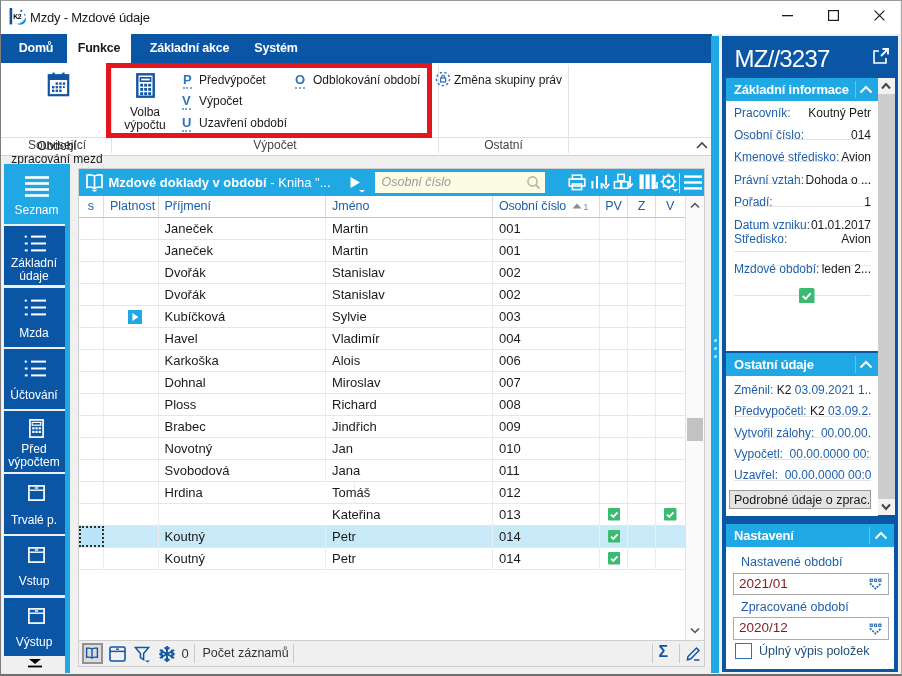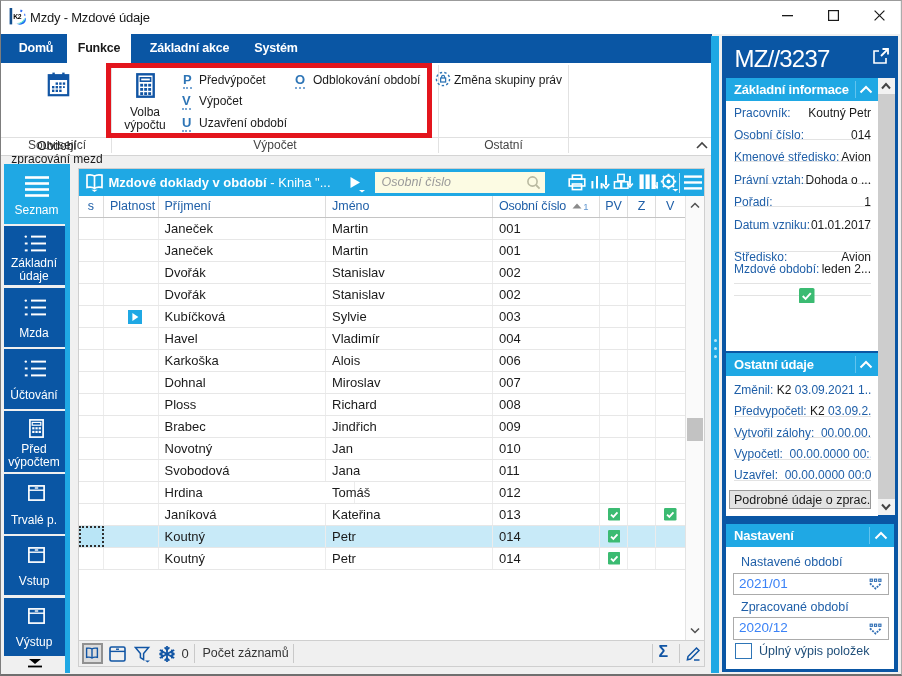--- a/index.html
+++ b/index.html
@@ -40,21 +40,21 @@
 #tscroll { position:absolute; left:606px; top:27px; width:19px; height:443.5px; background:#fafafa; border-left:1px solid #e3e3e3; }
 #tstatus { position:absolute; left:0; top:470.5px; width:625px; height:26px; background:#f0f0f0; border-top:1px solid #cfcfcf; }
 
 #rpanel { position:absolute; left:720.5px; top:34.5px; width:176.5px; height:636.5px; background:#0a56a4; }
 .sechead { position:absolute; left:4.5px; width:152px; height:23px; background:#1fa8e4; color:#fff; font-weight:bold; font-size:13px; letter-spacing:-0.2px; line-height:23px; }
 .secbody { position:absolute; left:4.5px; width:152px; background:#fff; }
 .prow { position:absolute; left:8px; right:7px; height:38px; font-size:12px; border-bottom:1px solid #e3e3e3; white-space:nowrap; overflow:hidden; }
 .plabel { position:absolute; left:0; top:4px; color:#1f5fa8; }
 .pvalue { position:absolute; right:0; top:4px; color:#1a1a1a; }
 #rscroll { position:absolute; left:156px; top:42.5px; width:17px; height:437px; background:#cdcdcd; }
-.inputbox { position:absolute; left:7px; width:155.5px; height:22.5px; background:#fff; border:1px solid #ababab; font-size:13.5px; color:#3b82f6; line-height:20px; padding-left:5px; }
+.inputbox { position:absolute; left:7px; width:155.5px; height:22.5px; background:#fff; border:1px solid #ababab; font-size:13.5px; color:#7f1d1d; line-height:20px; padding-left:5px; }
 .chev-up { stroke:#fff; stroke-width:2; fill:none; }
 </style>
 </head>
 <body>
 <div id="win">
   <div id="titlebar">
     <svg class="abs" style="left:8px; top:6px;" width="19" height="19" viewBox="0 0 19 19">
       <rect x="0.6" y="1" width="2.6" height="16.4" fill="#134f8e"></rect>
       <path d="M5.5 16.2 C9.5 17.6 14.5 16.6 16.6 10.5 C17.8 14.6 15.2 17.6 10.8 17.7 Z" fill="#1e6ef2"></path>
       <path d="M6.5 15.8 C10 16.8 13.8 15.4 15.6 10.8 C15.8 13.8 13.4 16.2 10.4 16.4 Z" fill="#35e0c0"></path>
@@ -475,21 +475,20 @@
           <div class="tcell" style="left:80px; width:196px;">Hrdina</div>
           <div class="tcell" style="left:247.5px; width:167px;">Tomáš</div>
           <div class="tcell" style="left:414.5px; width:107px;">012</div>
           <div class="tcell" style="left:521.5px; width:28px; padding-left:0;"></div>
           <div class="tcell" style="left:549.5px; width:28px; padding-left:0;"></div>
           <div class="tcell" style="left:577.5px; width:28.5px; padding-left:0; border-right:none;"></div>
         </div>
       <div class="trow" style="top:334.5px;">
           <div class="tcell" style="left:0; width:25.5px; padding-left:0;"></div>
           <div class="tcell" style="left:25.5px; width:54.5px; padding-left:0;"></div>
-          <div class="tcell" style="left:80px; width:167.5px;">Janíková</div>
           <div class="tcell" style="left:247.5px; width:167px;">Kateřina</div>
           <div class="tcell" style="left:414.5px; width:107px;">013</div>
           <div class="tcell" style="left:521.5px; width:28px; padding-left:0;">
             <svg class="abs" style="left:7.6px; top:4.7px;" width="12.5" height="12.5" viewBox="0 0 14 14">
               <rect x="0" y="0" width="14" height="14" rx="1.5" fill="#3bbb72"></rect>
               <path d="M3.4 7.4 L6 10 L10.6 4.8" stroke="#fff" stroke-width="2" fill="none"></path>
             </svg>
           </div>
           <div class="tcell" style="left:549.5px; width:28px; padding-left:0;"></div>
           <div class="tcell" style="left:577.5px; width:28.5px; padding-left:0; border-right:none;">
@@ -616,21 +615,21 @@
           <span class="pvalue">Dohoda o ...</span>
         </div>
       <div class="prow" style="top:90.1px;">
           <span class="plabel">Pořadí:</span>
           <span class="pvalue">1</span>
         </div>
       <div class="prow" style="top:112.5px;">
           <span class="plabel">Datum vzniku:</span>
           <span class="pvalue">01.01.2017</span>
         </div>
-      <div class="prow" style="top:145px;text-align:right;">
+      <div class="prow" style="top:127px;text-align:right;">
           <span class="plabel">Středisko:</span>
           <span class="pvalue">Avion</span>
         </div>
       <div class="prow" style="top:157.3px;">
           <span class="plabel">Mzdové období:</span>
           <span class="pvalue">leden 2...</span>
         </div>
       <svg class="abs" style="left:73px; top:186.5px;" width="15.5" height="15.5" viewBox="0 0 15 15">
           <rect width="15" height="15" rx="1.5" fill="#3bbb72"></rect>
           <path d="M3.6 7.7 L6.4 10.5 L11.4 5" stroke="#fff" stroke-width="1.9" fill="none"></path>

